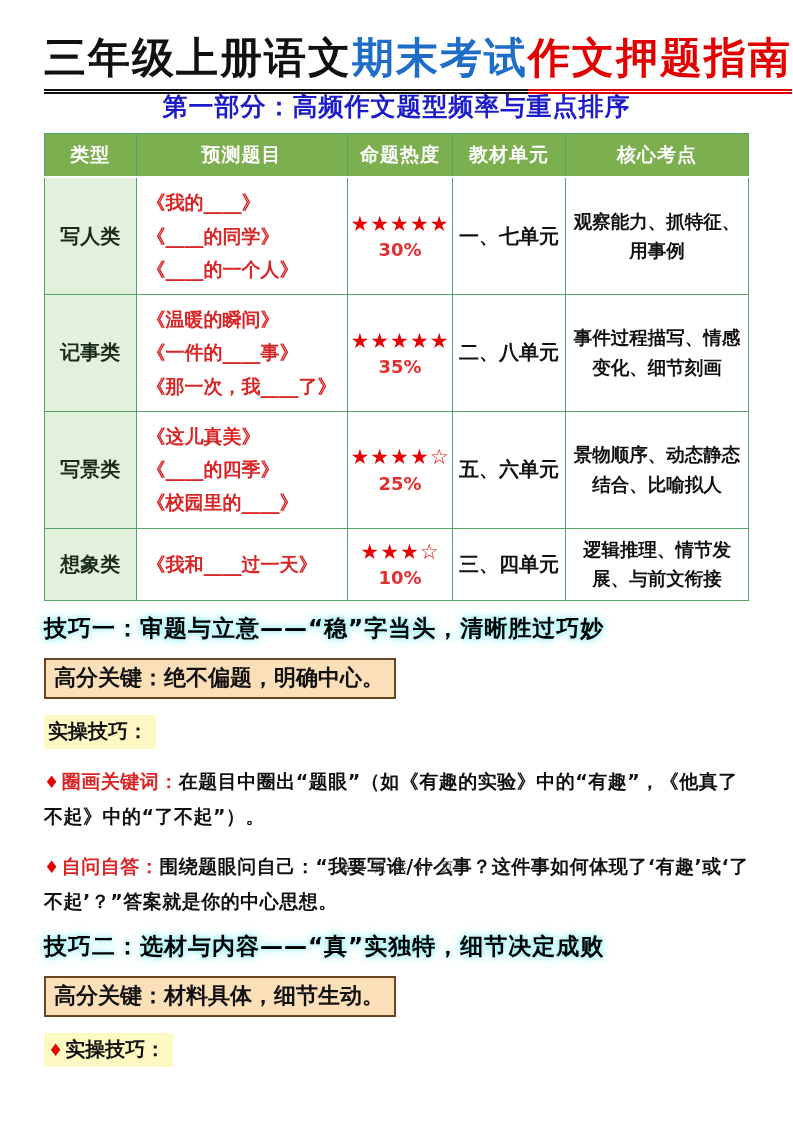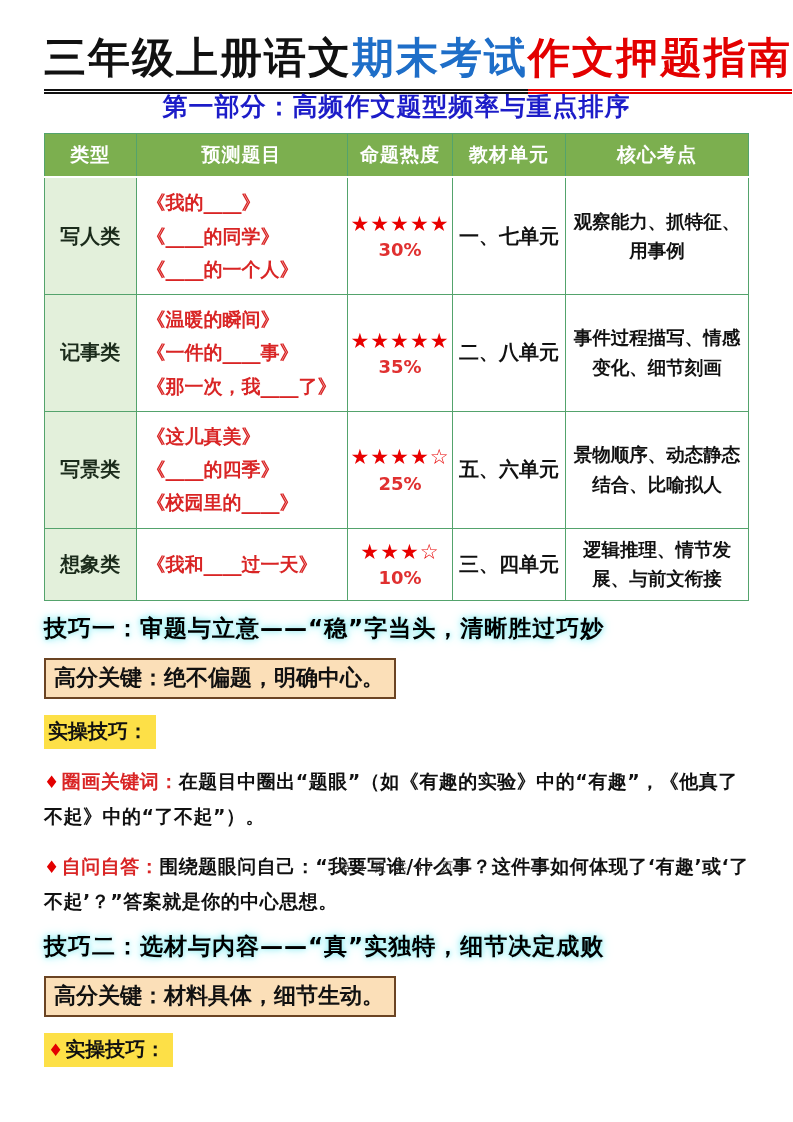--- a/index.html
+++ b/index.html
@@ -127,21 +127,21 @@
     background: #fbdfb8;
     border: 2px solid #6b4423;
     padding: 3px 10px 4px 8px;
     font-weight: bold;
     font-size: 22px;
     color: #111;
   }
   .ops-line { margin-top: 16px; }
   .yellow-hl {
     display: inline-block;
-    background: #fde047;
+    background: #fef9c3;
     font-weight: bold;
     font-size: 20px;
     padding: 3px 8px 4px 4px;
     color: #111;
   }
   .para {
     margin-top: 15px;
     font-size: 19px;
     font-weight: bold;
     line-height: 1.85;

